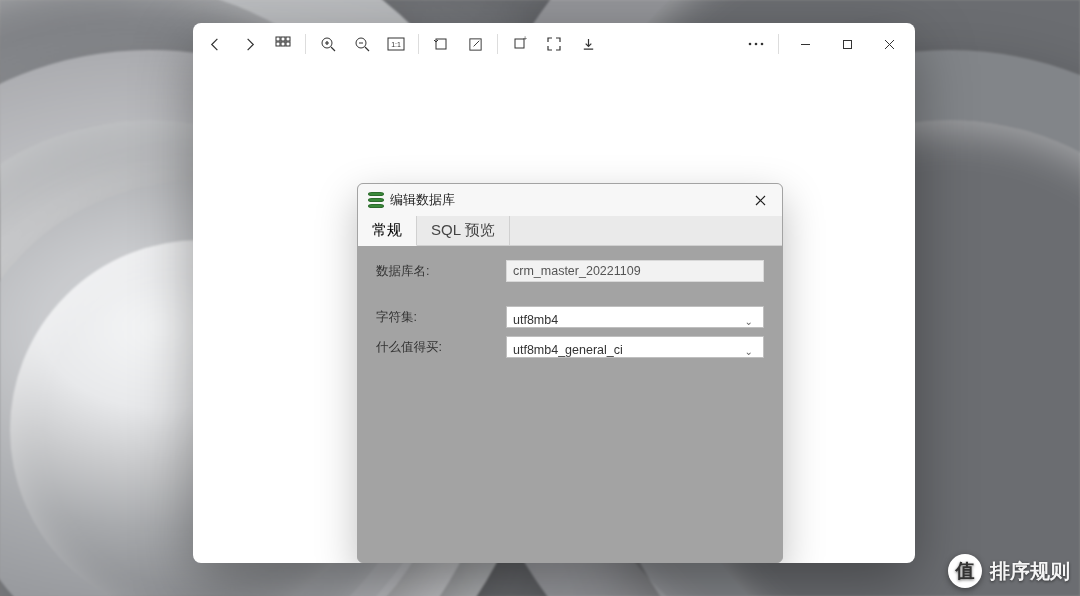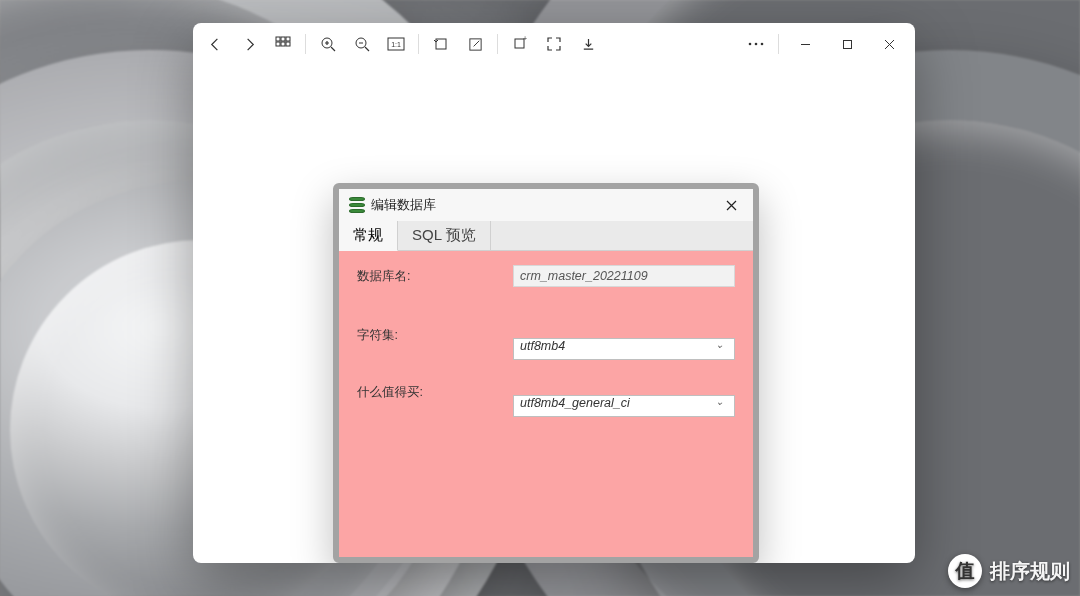--- a/index.html
+++ b/index.html
@@ -50,24 +50,24 @@
   color: #333; border-radius:4px;
   cursor: pointer;
 }
 .tsep { width:1px; height:20px; background:#ddd; margin:0 4px; }
 .tspacer { flex:1; }
 .winbtn { width:40px; height:32px; display:flex;align-items:center;justify-content:center;color:#333;cursor:pointer;}
 
 
 .dialog {
   position: absolute;
-  left: 140px; top: 160px;
+  left: 164px; top: 160px;
   width: 426px; height: 380px;
-  background: #fca5a5;
-  border: 6px solid #a3a3a3;
+  background: #a3a3a3;
+  border: 1px solid #a3a3a3;
   border-radius: 6px;
   box-shadow: 0 15px 40px rgba(0,0,0,0.25);
   display:flex; flex-direction:column;
   overflow:hidden;
 }
 .dlg-titlebar {
   height: 32px;
   display:flex; align-items:center;
   padding: 0 8px 0 10px;
   background:#f7f7f7;
@@ -100,33 +100,32 @@
 }
 .tab:first-child{border-left:none;}
 
 .dlg-body{
   padding:14px 18px;
   font-size:12.5px; color:#333;
 }
 .row{
   display:flex; align-items:center;
   margin-bottom:8px;
-  gap:26px;
+  gap:0;
 }
 .row .lbl{ width:130px; }
 .row input, .row .combo{
   flex:1; height:22px;
   border:1px solid #bfbfbf;
   background:#fff;
   font-size:12.5px; padding:0 6px;
   font-family:inherit;
-  font-style:italic;
 }
 .row input.ro{ background:#f2f2f2; color:#555; border-color:#d8d8d8;}
-.combo{ display:flex;align-items:flex-start;justify-content:space-between;cursor:pointer;padding-right:2px;margin-top:27px;}
+.combo{ display:flex;align-items:flex-end;justify-content:space-between;cursor:pointer;padding-right:2px;}
 .combo .chev{font-size:10px;color:#666;padding:0 4px;}
 .gap{height:16px;}
 
 
 .watermark{
   position:absolute; right:10px; bottom:8px;
   display:flex;align-items:center;gap:8px;
   color:rgba(255,255,255,0.95);
   font-size:20px; font-weight:600;
   text-shadow:0 1px 3px rgba(0,0,0,0.6);

